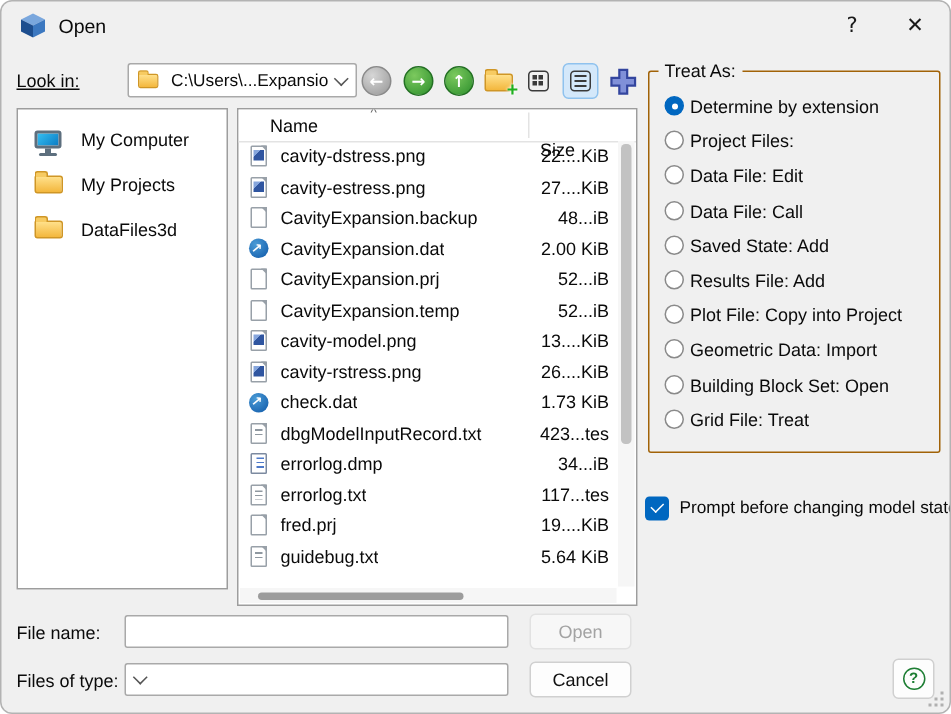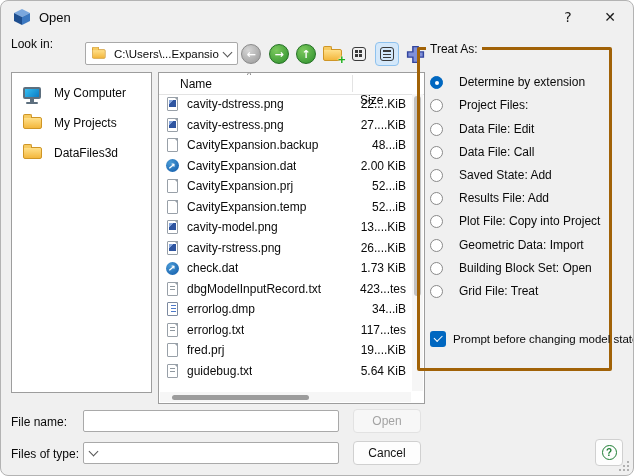--- a/index.html
+++ b/index.html
@@ -13,21 +13,21 @@
   .titlebar { position:absolute; top:0; left:0; right:0; height:32px; }
   .app-icon { position:absolute; left:12px; top:7px; width:18px; height:18px; }
   .title-text { position:absolute; left:38px; top:9px; font-size:13px; }
   .cap-btn { position:absolute; top:5px; width:26px; height:22px; display:flex; align-items:center;
              justify-content:center; font-size:14px; color:#1a1a1a; cursor:default;
              font-family:"DejaVu Sans",sans-serif; }
   .cap-help { left:554px; } .cap-close { left:596px; }
 
   
   .lbl { white-space:nowrap; }
-  .lbl-lookin { left:10px; top:36px; }
+  .lbl-lookin { left:10px; top:46px;text-decoration:underline; }
   .combo { background:#fff; border:1px solid #a9a9a9; border-radius:2px; box-sizing:border-box;
            display:flex; align-items:center; padding:0 6px; gap:5px; }
   .combo-lookin { left:84px; top:41px; width:153px; height:23px; font-size:11.5px; }
   .combo-text { flex:1; white-space:nowrap; overflow:hidden; }
   .chev { width:6px; height:6px; border-right:1.4px solid #555; border-bottom:1.4px solid #555;
           transform:rotate(45deg); margin-top:-3px; flex:none; }
 
   
   .tb { position:absolute; top:41px; width:24px; height:24px; display:flex; align-items:center;
         justify-content:center; border-radius:4px; box-sizing:border-box; }
@@ -99,25 +99,25 @@
            font-size:9px; font-weight:bold; transform:rotate(-40deg);
            font-family:"DejaVu Sans",sans-serif; }
 
   
   .vscroll { position:absolute; right:1px; top:21px; bottom:12px; width:11px; background:#f6f6f6; }
   .vthumb { position:absolute; left:2px; right:2px; top:2px; height:200px; background:#c2c2c2; border-radius:3px; }
   .hscroll { position:absolute; left:1px; right:13px; bottom:1px; height:10px; background:#f6f6f6; }
   .hthumb { position:absolute; top:2.5px; left:12px; width:137px; height:5px; background:#9c9c9c; border-radius:3px; }
 
   
-  .groupbox { position:absolute; left:416px; top:46px; width:195px; height:324px;
-          border:3px solid #a16207; border-radius:2px; box-sizing:border-box; }
+  .groupbox { position:absolute; left:431px; top:46px; width:195px; height:255px;
+          border:1px solid #a16207; border-radius:2px; box-sizing:border-box; }
   .legend { position:absolute; top:-8px; left:6px; background:#f0f0f0; padding:0 4px; }
   .radio-col { position:absolute; left:10px; top:16px; right:4px; }
-  .radio-row { height:23.2px; display:flex; align-items:flex-end; gap:16px; }
+  .radio-row { height:23.2px; display:flex; align-items:flex-start; gap:4px; }
   .radio { width:13px; height:13px; border:1px solid #8a8a8a; border-radius:50%; background:#fff;
           box-sizing:border-box; position:relative; flex:none; }
   .radio.on { background:#0067c0; border-color:#0067c0; }
   .radio.on::after { content:''; position:absolute; inset:3.5px; background:#fff; border-radius:50%; }
   .radio-label { white-space:nowrap; }
 
   
   .check-row { position:absolute; left:429px; top:330px; display:flex; align-items:center; gap:7px; }
   .cbox { width:16px; height:16px; background:#0067c0; border-radius:3px; position:relative; flex:none; }
   .cbox::after { content:''; position:absolute; left:3.5px; top:4px; width:7px; height:3.5px;

